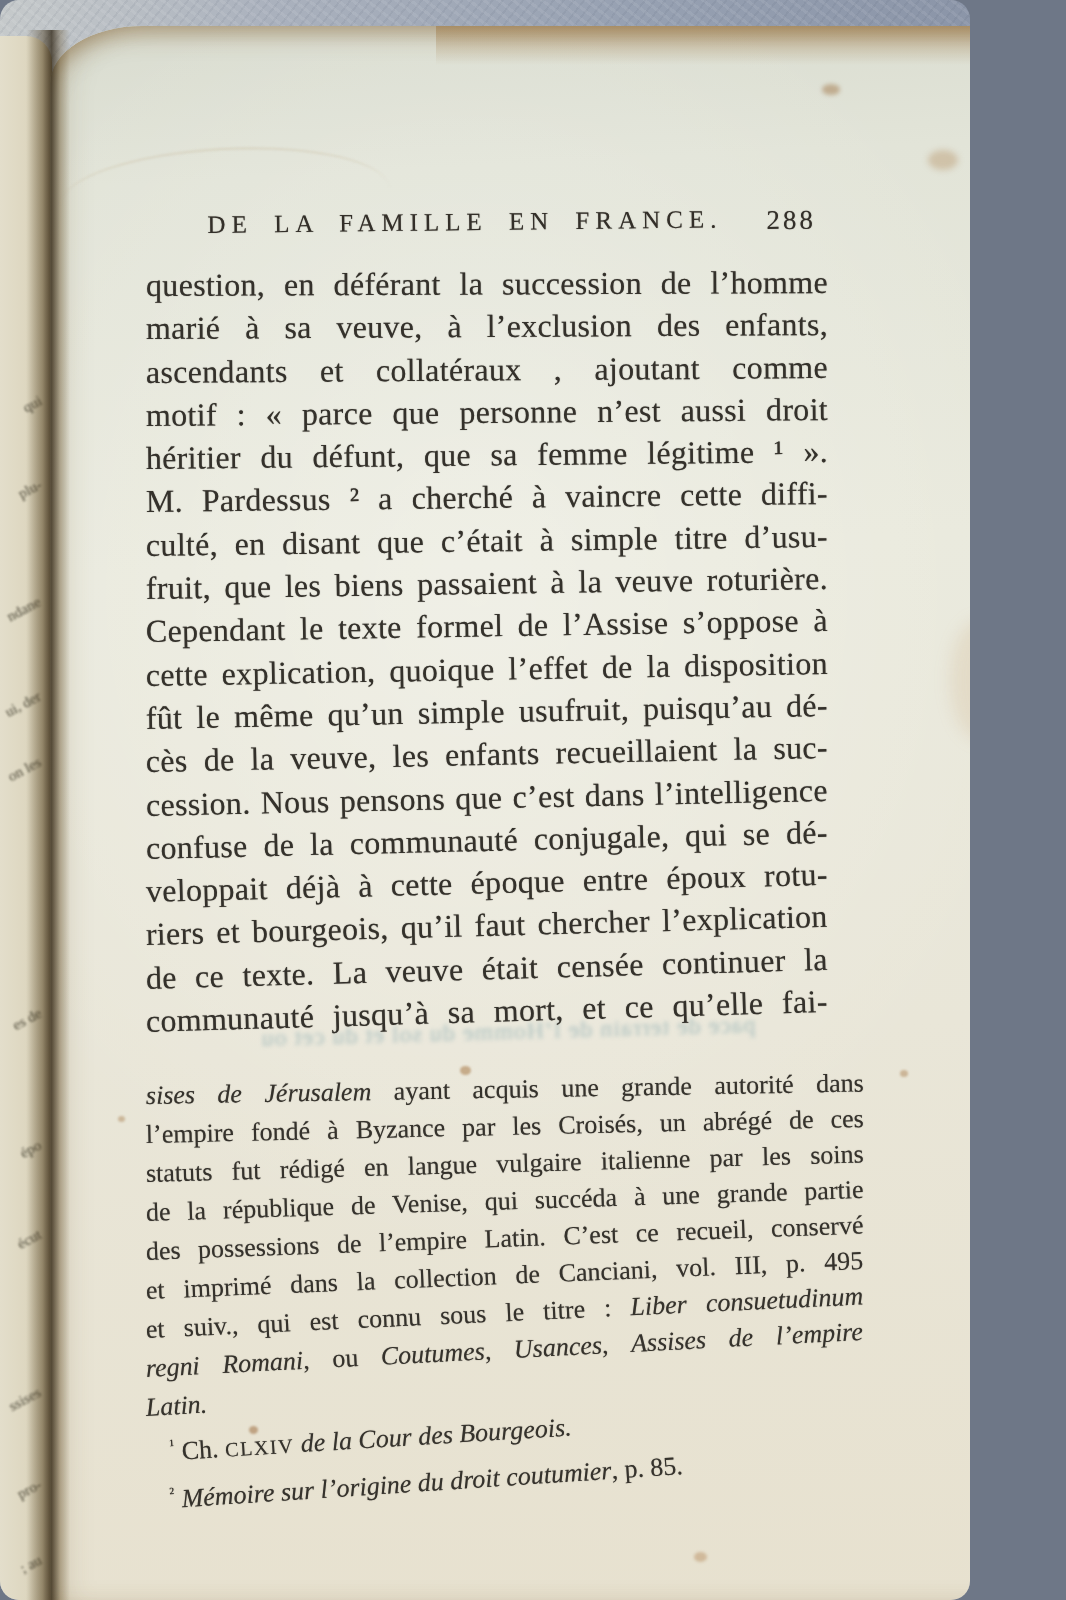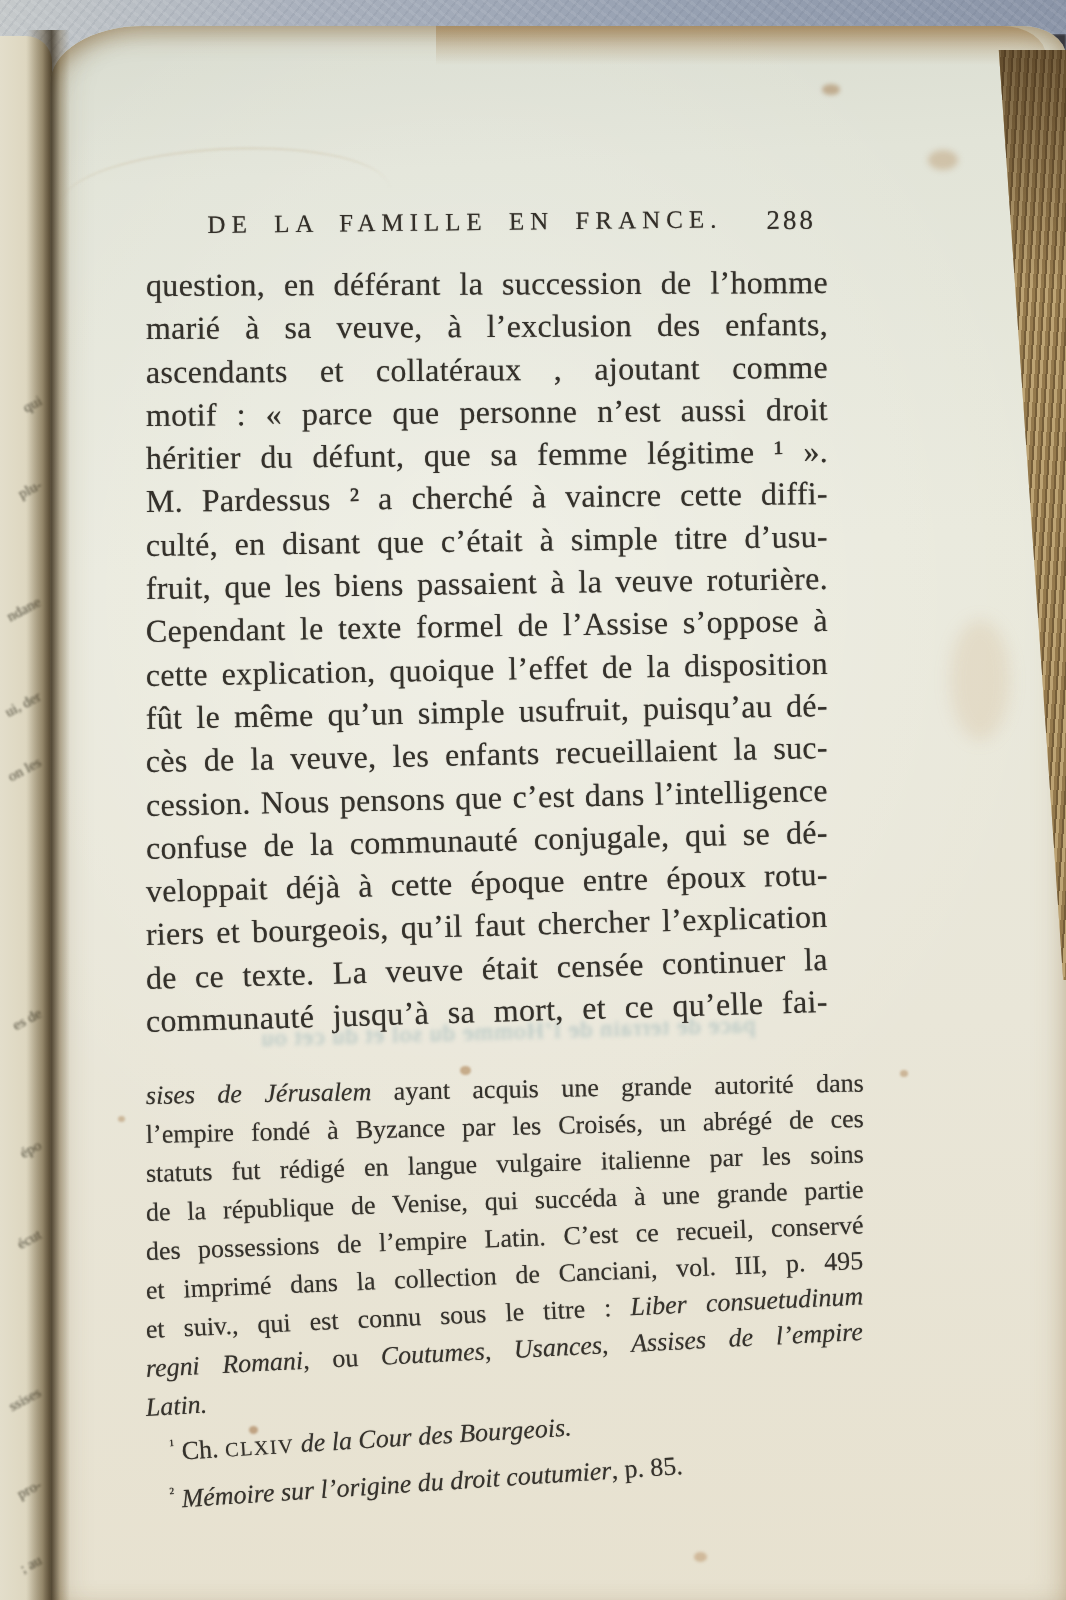--- a/index.html
+++ b/index.html
@@ -1,19 +1,20 @@
 <!DOCTYPE html>
 <html><head>
 <meta charset="utf-8">
 <style>
   html,body{margin:0;padding:0;background:#6e7787;}
   .scene{
-    position:relative;width:1066px;height:1600px;overflow:hidden;
+    position:relative;width:970px;height:1600px;overflow:hidden;
     background:linear-gradient(100deg,#c6cacb 0%,#aab1bd 22%,#97a1b2 50%,#8b95a8 78%,#828ca0 100%);
     font-family:"Liberation Serif","DejaVu Serif",serif;
+    border-radius:19px;
   }
   .fabric-texture{
     position:absolute;inset:0;
     background:
       repeating-linear-gradient(38deg,rgba(255,255,255,.07) 0 3px,rgba(0,0,0,0) 3px 9px),
       repeating-linear-gradient(-52deg,rgba(70,80,100,.08) 0 2px,rgba(0,0,0,0) 2px 8px);
   }
   .dark-wedge{
     position:absolute;left:1008px;top:34px;width:58px;height:110px;
     background:linear-gradient(120deg,#44444a,#2c2c31);

